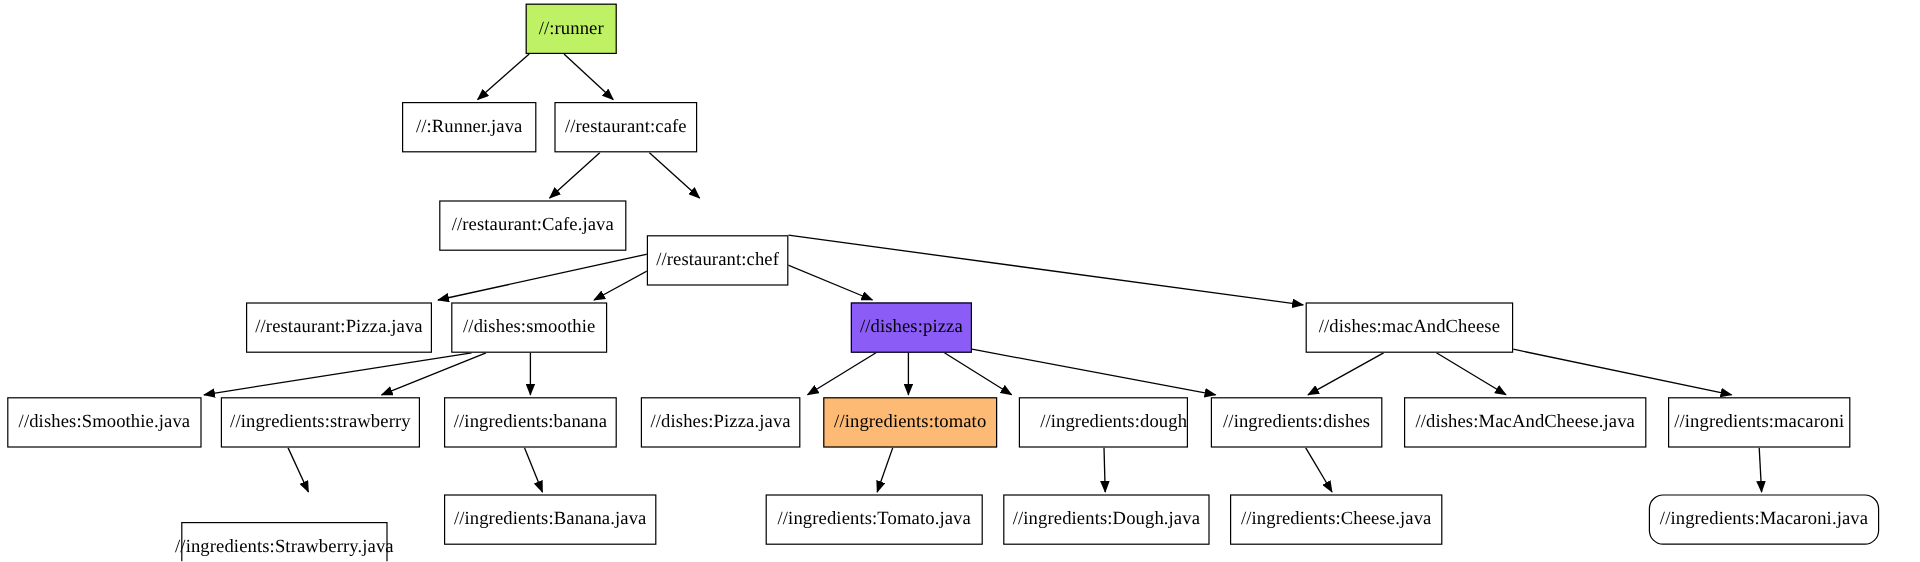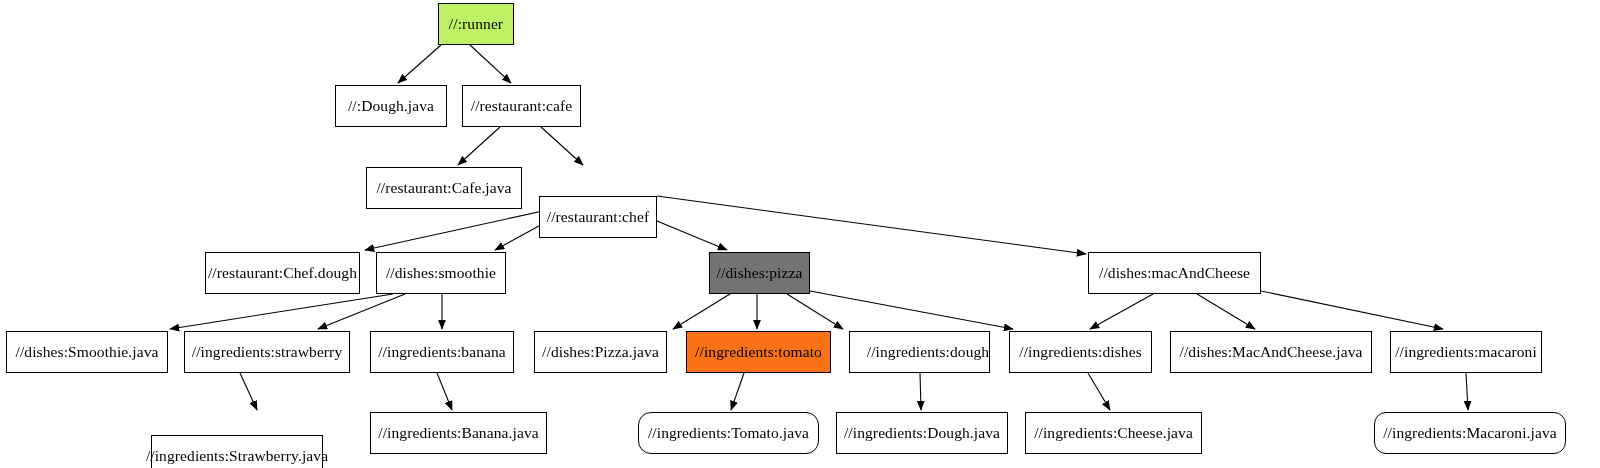--- a/index.html
+++ b/index.html
@@ -75,77 +75,77 @@
         <line x1="920" y1="373" x2="921" y2="410" stroke="#000000" stroke-width="1.1" marker-end="url(#arrowhead)"></line>
         <line x1="1088" y1="373" x2="1110" y2="410" stroke="#000000" stroke-width="1.1" marker-end="url(#arrowhead)"></line>
         <line x1="1466" y1="373" x2="1468" y2="410" stroke="#000000" stroke-width="1.1" marker-end="url(#arrowhead)"></line>
       </g>
   </svg>
   <div id="nodes-group">
       <div class="node" style="left: 418px; top: 3px; width: 76px; height: 42px; border-color: rgb(0, 0, 0); background: #bef264; margin-left: 20px;">
         <span class="node-label">//:runner</span>
       </div>
       <div class="node" style="left: 335px; top: 85px; width: 112px; height: 42px; border-color: rgb(0, 0, 0); background: rgb(255, 255, 255);">
-        <span class="node-label">//:Dough.java</span>
+        <span class="node-label">//:Runner.java</span>
       </div>
       <div class="node" style="left: 462px; top: 85px; width: 119px; height: 42px; border-color: rgb(0, 0, 0); background: rgb(255, 255, 255);">
         <span class="node-label">//restaurant:cafe</span>
       </div>
       <div class="node" style="left: 366px; top: 167px; width: 156px; height: 42px; border-color: rgb(0, 0, 0); background: rgb(255, 255, 255);">
         <span class="node-label">//restaurant:Cafe.java</span>
       </div>
       <div class="node" style="left: 539px; top: 167px; width: 118px; height: 42px; border-color: rgb(0, 0, 0); background: rgb(255, 255, 255); margin-top: 29px;">
         <span class="node-label">//restaurant:chef</span>
       </div>
       <div class="node" style="left: 205px; top: 252px; width: 155px; height: 42px; border-color: rgb(0, 0, 0); background: rgb(255, 255, 255);">
-        <span class="node-label">//restaurant:Chef.dough</span>
+        <span class="node-label">//restaurant:Pizza.java</span>
       </div>
       <div class="node" style="left: 376px; top: 252px; width: 130px; height: 42px; border-color: rgb(0, 0, 0); background: rgb(255, 255, 255);">
         <span class="node-label">//dishes:smoothie</span>
       </div>
-      <div class="node" style="left: 709px; top: 252px; width: 101px; height: 42px; border-color: rgb(0, 0, 0); background: #737373;">
+      <div class="node" style="left: 709px; top: 252px; width: 101px; height: 42px; border-color: rgb(0, 0, 0); background: #8b5cf6;">
         <span class="node-label">//dishes:pizza</span>
       </div>
       <div class="node" style="left: 1088px; top: 252px; width: 173px; height: 42px; border-color: rgb(0, 0, 0); background: rgb(255, 255, 255);">
         <span class="node-label">//dishes:macAndCheese</span>
       </div>
       <div class="node" style="left: 6px; top: 331px; width: 162px; height: 42px; border-color: rgb(0, 0, 0); background: rgb(255, 255, 255);">
         <span class="node-label">//dishes:Smoothie.java</span>
       </div>
       <div class="node" style="left: 184px; top: 331px; width: 166px; height: 42px; border-color: rgb(0, 0, 0); background: rgb(255, 255, 255);">
         <span class="node-label">//ingredients:strawberry</span>
       </div>
       <div class="node" style="left: 370px; top: 331px; width: 144px; height: 42px; border-color: rgb(0, 0, 0); background: rgb(255, 255, 255);">
         <span class="node-label">//ingredients:banana</span>
       </div>
       <div class="node" style="left: 534px; top: 331px; width: 133px; height: 42px; border-color: rgb(0, 0, 0); background: rgb(255, 255, 255);">
         <span class="node-label">//dishes:Pizza.java</span>
       </div>
-      <div class="node" style="left: 686px; top: 331px; width: 145px; height: 42px; border-color: rgb(0, 0, 0); background: #f97316;">
+      <div class="node" style="left: 686px; top: 331px; width: 145px; height: 42px; border-color: rgb(0, 0, 0); background: #fdba74;">
         <span class="node-label">//ingredients:tomato</span>
       </div>
       <div class="node" style="left: 849px; top: 331px; width: 141px; height: 42px; border-color: rgb(0, 0, 0); background: rgb(255, 255, 255); padding-left: 17px;">
         <span class="node-label">//ingredients:dough</span>
       </div>
       <div class="node" style="left: 1009px; top: 331px; width: 143px; height: 42px; border-color: rgb(0, 0, 0); background: rgb(255, 255, 255);">
         <span class="node-label">//ingredients:dishes</span>
       </div>
       <div class="node" style="left: 1170px; top: 331px; width: 202px; height: 42px; border-color: rgb(0, 0, 0); background: rgb(255, 255, 255);">
         <span class="node-label">//dishes:MacAndCheese.java</span>
       </div>
       <div class="node" style="left: 1390px; top: 331px; width: 152px; height: 42px; border-color: rgb(0, 0, 0); background: rgb(255, 255, 255);">
         <span class="node-label">//ingredients:macaroni</span>
       </div>
       <div class="node" style="left: 151px; top: 412px; width: 172px; height: 42px; border-color: rgb(0, 0, 0); background: rgb(255, 255, 255); margin-top: 23px;">
         <span class="node-label">//ingredients:Strawberry.java</span>
       </div>
       <div class="node" style="left: 370px; top: 412px; width: 177px; height: 42px; border-color: rgb(0, 0, 0); background: rgb(255, 255, 255);">
         <span class="node-label">//ingredients:Banana.java</span>
       </div>
-      <div class="node" style="left: 638px; top: 412px; width: 181px; height: 42px; border-color: rgb(0, 0, 0); background: rgb(255, 255, 255); border-radius: 13px;">
+      <div class="node" style="left: 638px; top: 412px; width: 181px; height: 42px; border-color: rgb(0, 0, 0); background: rgb(255, 255, 255);">
         <span class="node-label">//ingredients:Tomato.java</span>
       </div>
       <div class="node" style="left: 836px; top: 412px; width: 172px; height: 42px; border-color: rgb(0, 0, 0); background: rgb(255, 255, 255);">
         <span class="node-label">//ingredients:Dough.java</span>
       </div>
       <div class="node" style="left: 1025px; top: 412px; width: 177px; height: 42px; border-color: rgb(0, 0, 0); background: rgb(255, 255, 255); justify-content: center;">
         <span class="node-label">//ingredients:Cheese.java</span>
       </div>
       <div class="node" style="left: 1374px; top: 412px; width: 192px; height: 42px; border-color: rgb(0, 0, 0); background: rgb(255, 255, 255); border-radius: 12px;">
         <span class="node-label">//ingredients:Macaroni.java</span>

